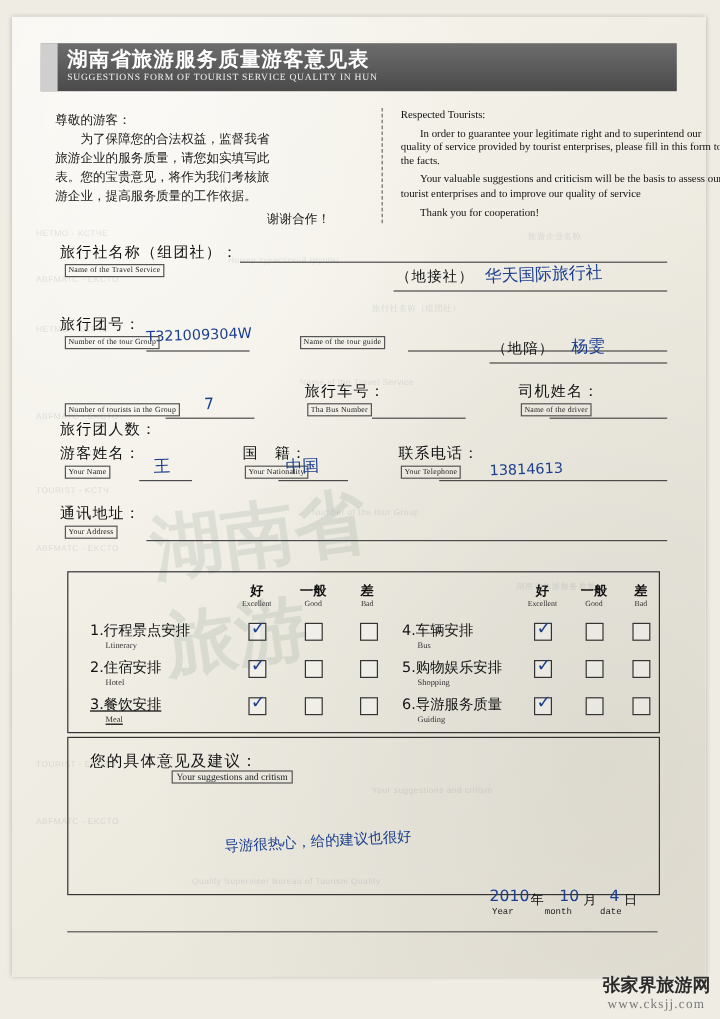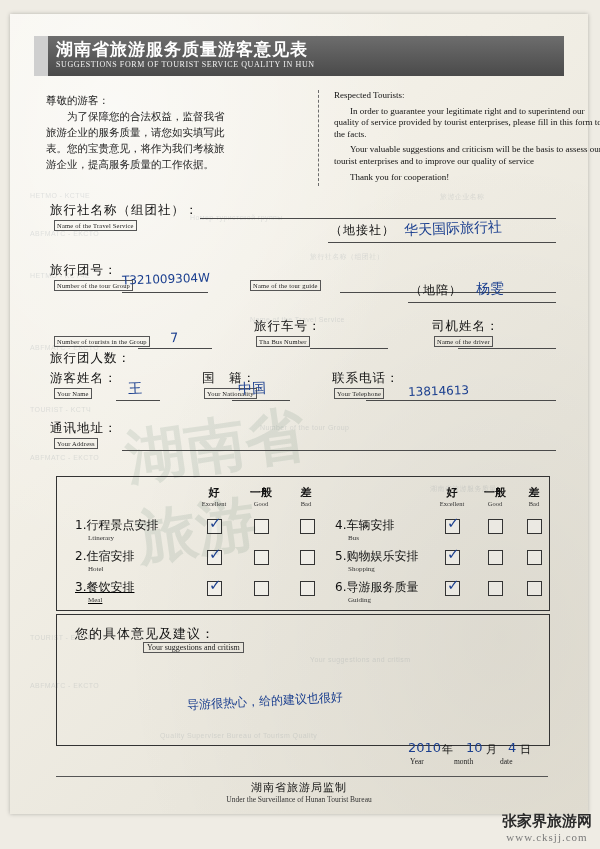--- a/index.html
+++ b/index.html
@@ -116,21 +116,21 @@
            font-family:"Liberation Serif",serif;border:1px solid #555;padding:0 3px;}
   .sugg .note{
     position:absolute;left:130px;top:78px;color:#1b3f8f;font-size:12px;
     font-family:"DejaVu Sans",sans-serif;transform:rotate(-3deg);white-space:nowrap;
   }
 
   
   .date{position:absolute;left:398px;top:726px;width:150px;height:30px;}
   .date .v{position:absolute;color:#1b3f8f;font-size:13px;font-family:"DejaVu Sans",sans-serif;}
   .date .k{position:absolute;font-size:11px;color:#111;font-family:"DejaVu Sans",sans-serif;}
-  .date .en{position:absolute;font-size:7.5px;color:#222;font-family:Liberation Serif, serif;}
+  .date .en{position:absolute;font-size:7.5px;color:#222;font-family:Liberation Mono, monospace;}
 
   
   .foot{position:absolute;left:0;top:766px;width:578px;text-align:center;}
   .foot .c{font-size:11px;color:#111;font-family:"DejaVu Sans",sans-serif;letter-spacing:1px;}
   .foot .e{font-size:7.5px;color:#333;font-family:"Liberation Serif",serif;}
   .footline{position:absolute;left:46px;top:762px;width:492px;border-top:1px solid #555;}
 
   
   .wm{position:absolute;right:8px;bottom:6px;text-align:center;}
   .wm .t{font-size:15px;color:#2b2b2b;font-family:"DejaVu Sans",sans-serif;font-weight:bold;}
@@ -171,20 +171,21 @@
     <div class="en">SUGGESTIONS FORM OF TOURIST SERVICE QUALITY IN HUN</div>
   </div>
 
   <div class="intro">
     <div class="cn">
       <span class="t">尊敬的游客：</span>
       <span class="t">　　为了保障您的合法权益，监督我省</span>
       <span class="t">旅游企业的服务质量，请您如实填写此</span>
       <span class="t">表。您的宝贵意见，将作为我们考核旅</span>
       <span class="t">游企业，提高服务质量的工作依据。</span>
+      <span class="thanks">谢谢合作！</span>
     </div>
     <div class="divider"></div>
     <div class="en">
       <p>Respected Tourists:</p>
       <p class="ind">In order to guarantee your legitimate right and to superintend our quality of service provided by tourist enterprises, please fill in this form to the facts.</p>
       <p class="ind">Your valuable suggestions and criticism will be the basis to assess our tourist enterprises and to improve our quality of service</p>
       <p class="ind">Thank you for cooperation!</p>
     </div>
   </div>
 
@@ -358,22 +359,18 @@
     <div class="v" style="left:58px;top:0;">10</div>
     <div class="k" style="left:78px;top:2px;">月</div>
     <div class="v" style="left:100px;top:0;">4</div>
     <div class="k" style="left:112px;top:2px;">日</div>
     <div class="en" style="left:2px;top:17px;">Year</div>
     <div class="en" style="left:46px;top:17px;">month</div>
     <div class="en" style="left:92px;top:17px;">date</div>
   </div>
 
   <div class="footline"></div>
-  <div class="foot">
-    <div class="c">湖南省旅游局监制</div>
-    <div class="e">Under the Surveillance of Hunan Tourist Bureau</div>
-  </div>
 </div>
 
 <div class="wm">
   <div class="t">张家界旅游网</div>
   <div class="u">www.cksjj.com</div>
 </div>
 
 </body></html>

